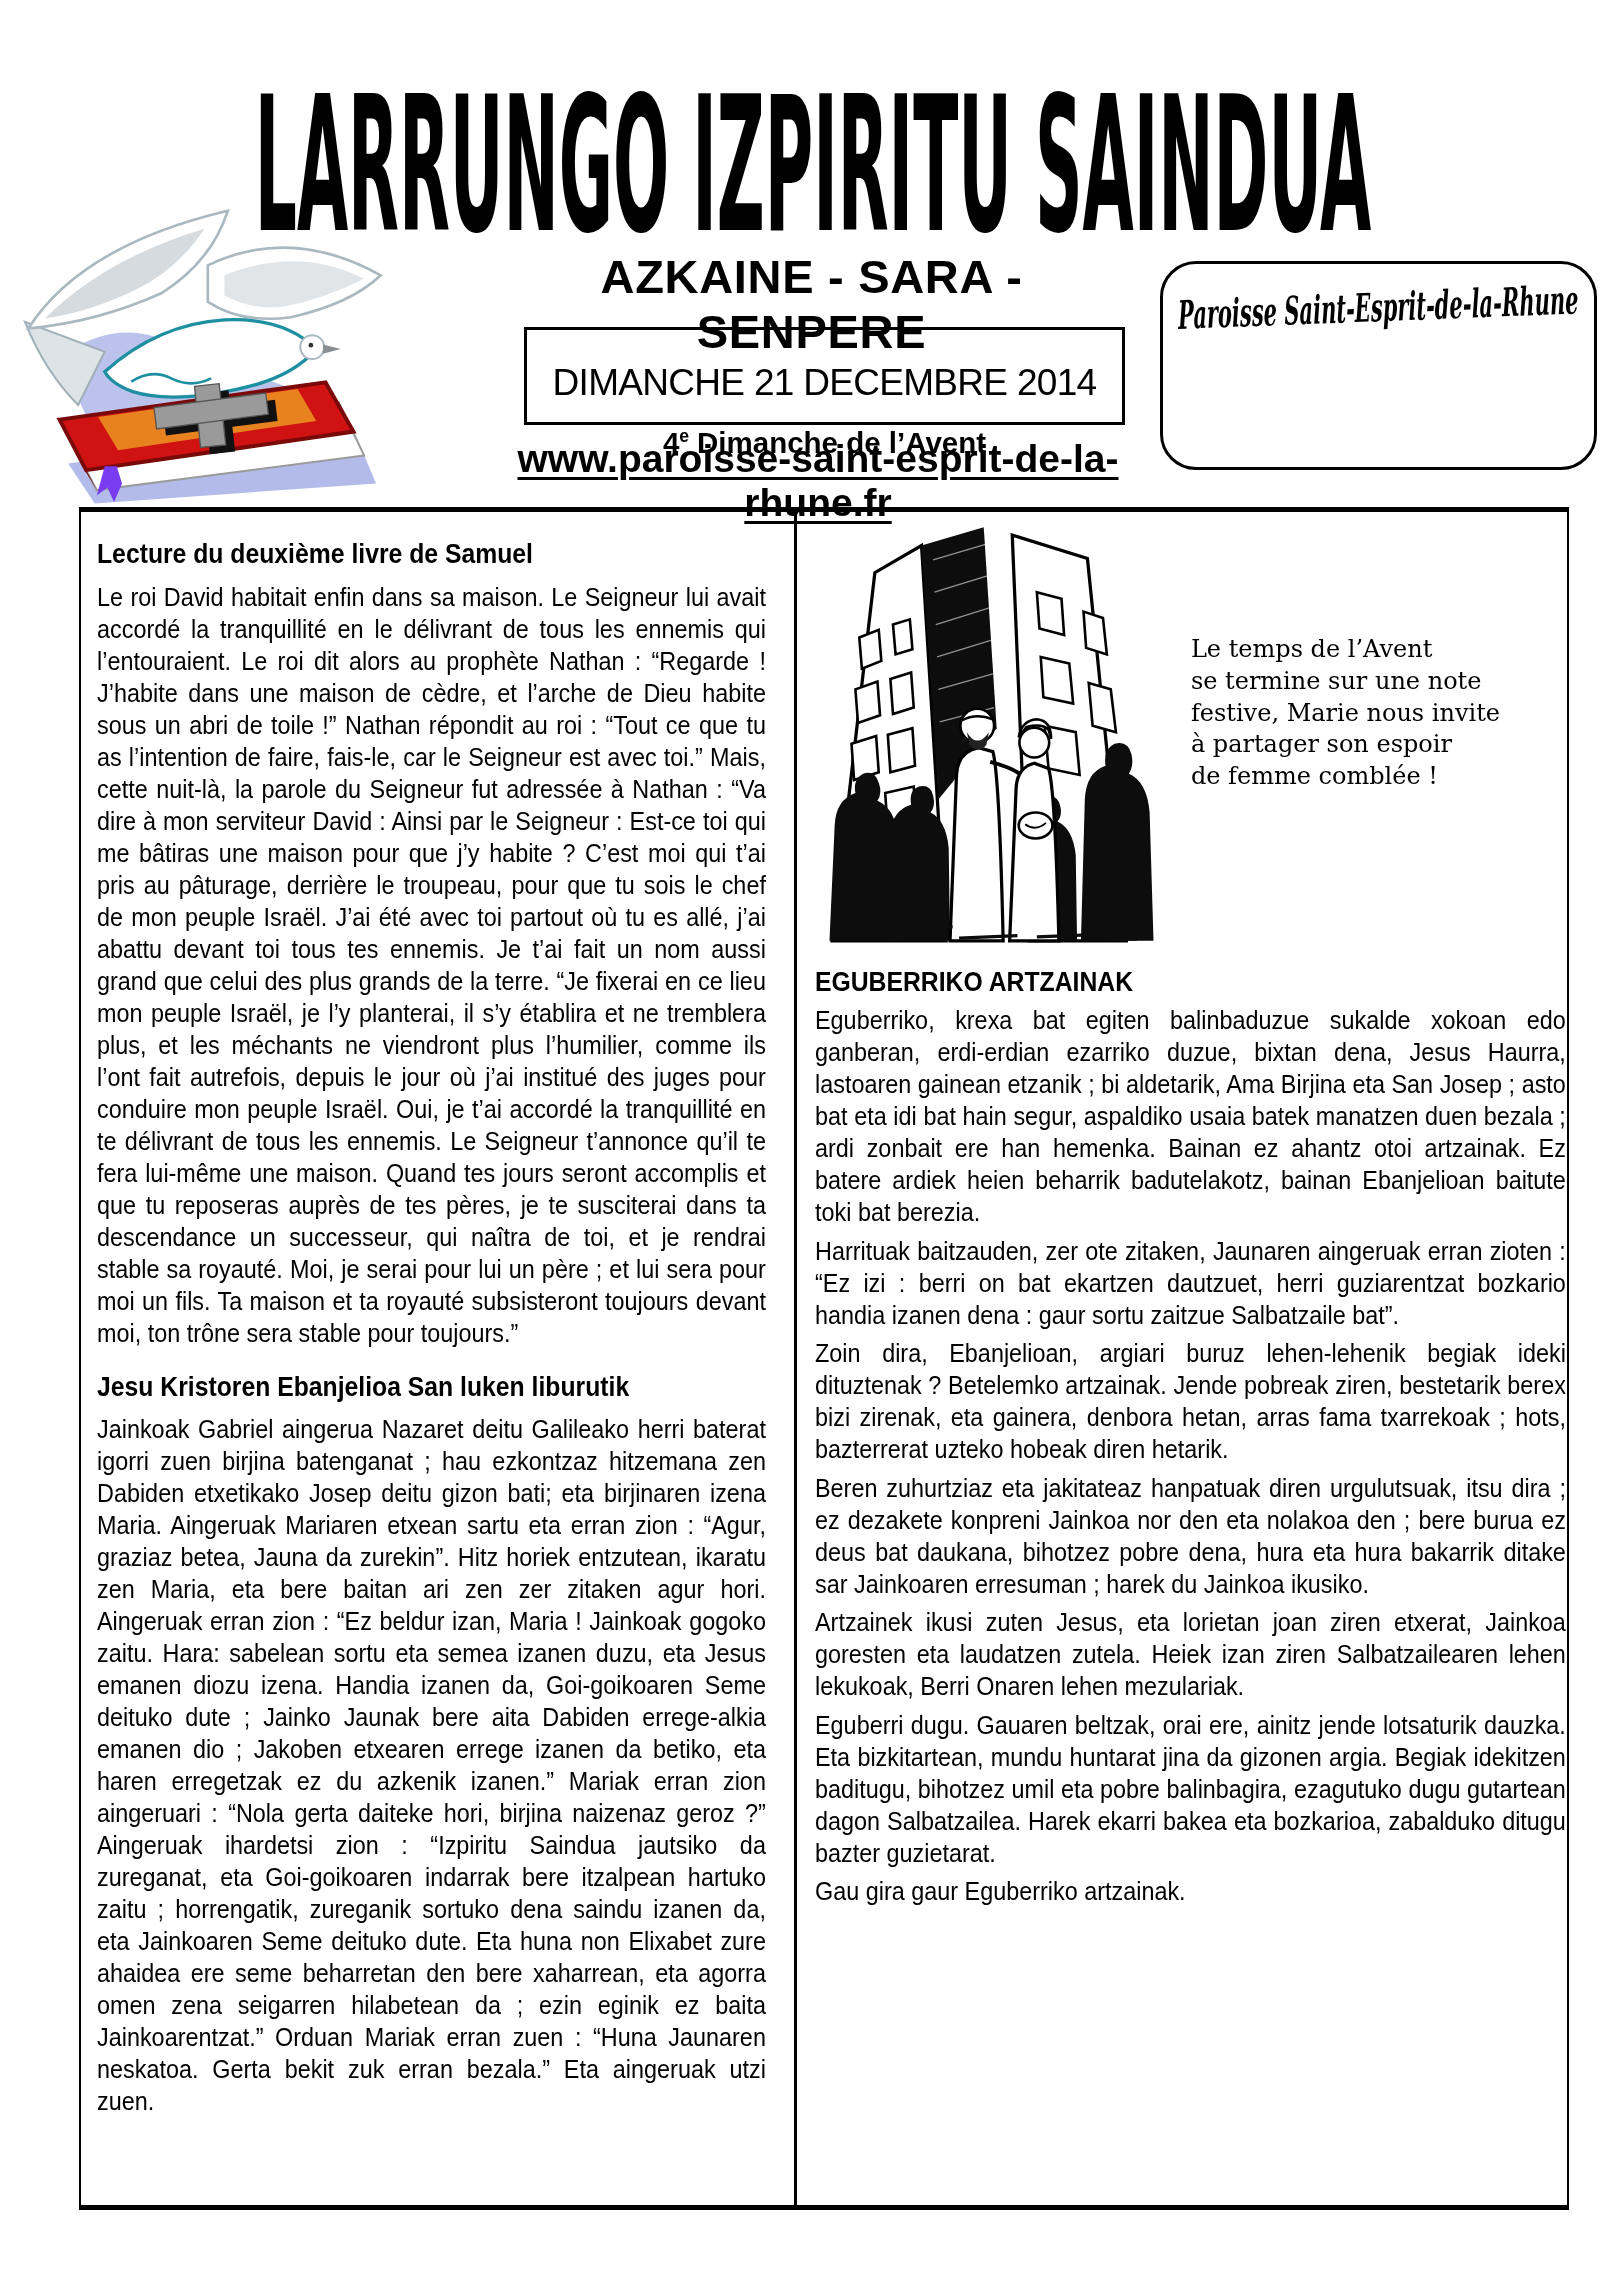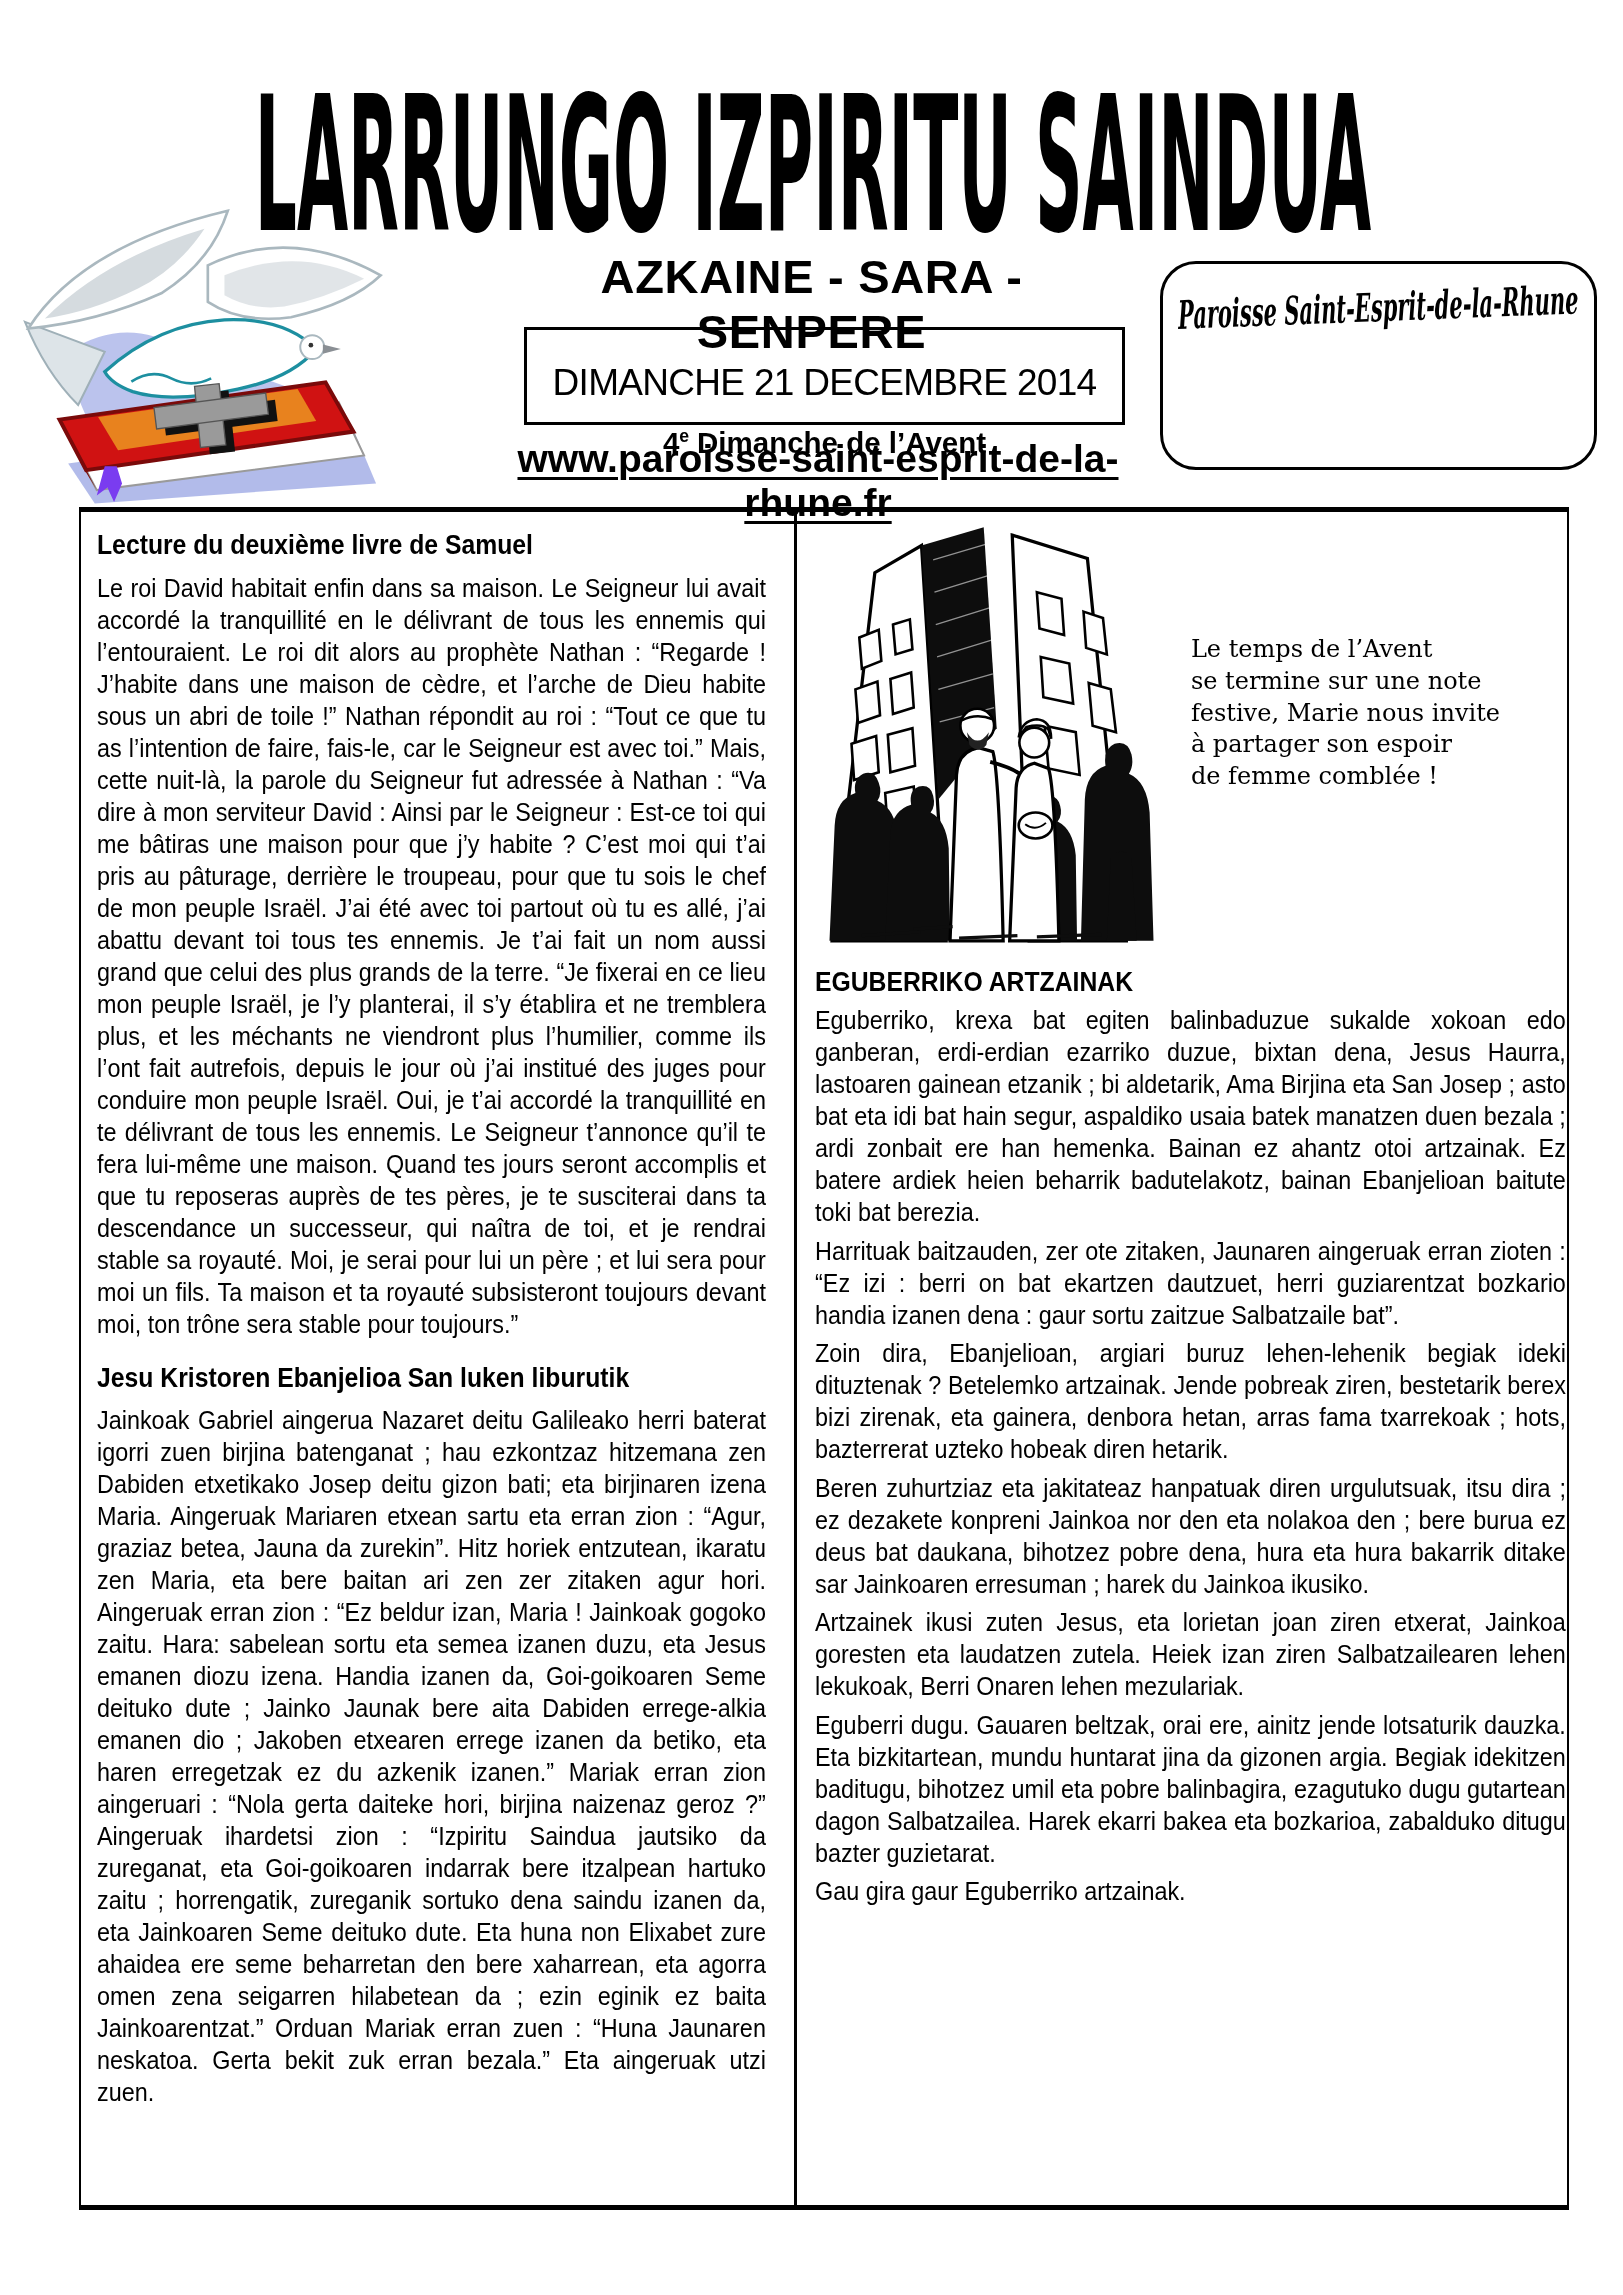--- a/index.html
+++ b/index.html
@@ -40,21 +40,21 @@
   }
   .parish-name-svg { width:419px; height:73px; overflow:visible; }
   .parish-towns { font-family:"DejaVu Sans", sans-serif; font-weight:bold;
     font-size:20px; line-height:1.5; letter-spacing:1.3px; }
   
   .content-box {
     position:absolute; left:79px; top:507px; width:1490px; height:1703px;
     border:2.6px solid #000; border-top-width:5.9px; border-bottom-width:5.9px;
   }
   .divider { position:absolute; left:713px; top:0; bottom:0; width:2.6px; background:#000; }
-  .col-left  { position:absolute; left:15.7px;  top:17px; width:669px; height:1666px; overflow:hidden; }
+  .col-left  { position:absolute; left:15.7px;  top:26px; width:669px; height:1666px; overflow:hidden; }
   .col-right { position:absolute; left:734px; top:5.2px;  width:751px; height:1685px; overflow:hidden; }
   .narrow { width:111.12%; transform:scaleX(0.8998); transform-origin:0 0; }
   .col h3 { font-size:27.5px; font-weight:bold; margin:0 0 10.5px 0; }
   .col p  { font-size:26px; line-height:32px; text-align:justify; margin:0 0 6.5px 0; }
   .heading2 { margin-top:22px !important; }
   .eg-heading { margin-top:19.6px !important; margin-bottom:6.5px !important; }
   
   .figure-row { display:flex; }
   .city-svg { flex:0 0 auto; width:337px; height:429px; margin-left:7.9px; }
   .avent-quote {

